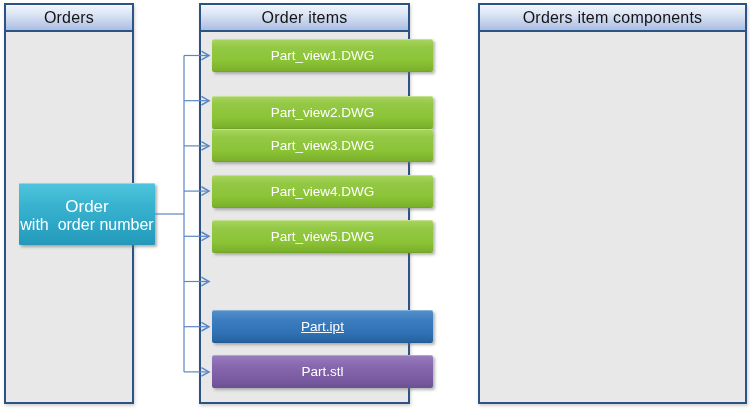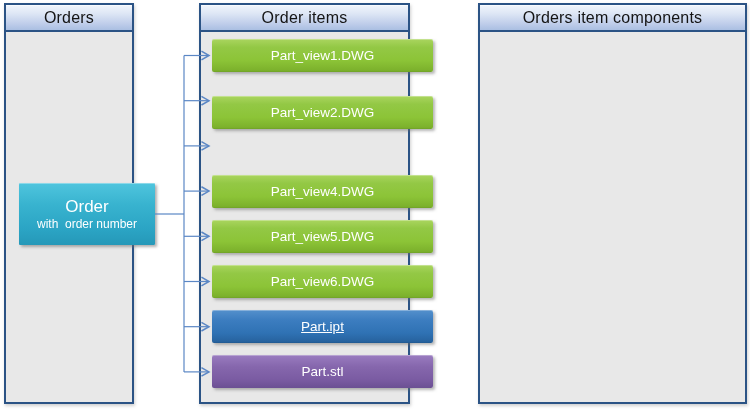--- a/index.html
+++ b/index.html
@@ -24,21 +24,21 @@
   }
   .panel-body { position:relative; height:calc(100% - 27px); }
   .order-box {
     position:absolute; left:13px; top:151px; width:136px; height:62px;
     background:linear-gradient(180deg,#4fc5de 0%,#38b3cf 35%,#2ba4c4 75%,#2598b8 100%);
     box-shadow:2px 2px 3px rgba(110,110,110,0.55), inset 0 1px 0 rgba(255,255,255,0.35);
     border-radius:1px; color:#ffffff; text-align:center;
     display:flex; flex-direction:column; align-items:center; justify-content:center;
   }
   .order-title { font-size:17px; line-height:20px; }
-  .order-subtitle { font-size:12px; line-height:15px; white-space:pre; }
+  .order-subtitle { font-size:16px; line-height:15px; white-space:pre; }
   .item {
     position:absolute; left:11px; width:221px; height:33px; box-sizing:border-box;
     border-radius:2px; color:#ffffff; font-size:13.5px;
     display:flex; align-items:center; justify-content:center;
     box-shadow:2px 2px 3px rgba(110,110,110,0.5), inset 0 1px 0 rgba(255,255,255,0.3);
   }
   .item.green  { background:linear-gradient(180deg,#aad55f 0%,#93c845 25%,#8cc437 65%,#7cb12c 95%,#6fa127 100%); }
   .item.blue   { background:linear-gradient(180deg,#5490cc 0%,#3c7dc0 30%,#2f72b4 70%,#27639f 95%,#1f5890 100%);text-decoration:underline; }
   .item.purple { background:linear-gradient(180deg,#9a7cc0 0%,#8667ad 35%,#7a5ba2 75%,#6b5093 100%); }
   #connectors {
@@ -59,23 +59,23 @@
         <div class="order-subtitle">with  order number</div>
       </div>
     </div>
   </div>
 
   <div class="panel panel-mid">
     <div class="panel-header">Order items</div>
     <div class="panel-body" id="items-container">
         <div class="item green" style="top: 7px;">Part_view1.DWG</div>
         <div class="item green" style="top: 52.2px; margin-top: 12px;">Part_view2.DWG</div>
+        <div class="item green" style="top: 97.4px;">Part_view3.DWG</div>
         <div class="item green" style="top: 142.6px;">Part_view4.DWG</div>
         <div class="item green" style="top: 187.8px;">Part_view5.DWG</div>
-        <div class="item green" style="top: 233px;">Part_view6.DWG</div>
         <div class="item blue" style="top: 278.2px;">Part.ipt</div>
         <div class="item purple" style="top: 323.4px;">Part.stl</div>
       </div>
   </div>
 
   <div class="panel panel-right">
     <div class="panel-header">Orders item components</div>
     <div class="panel-body"></div>
   </div>
 

